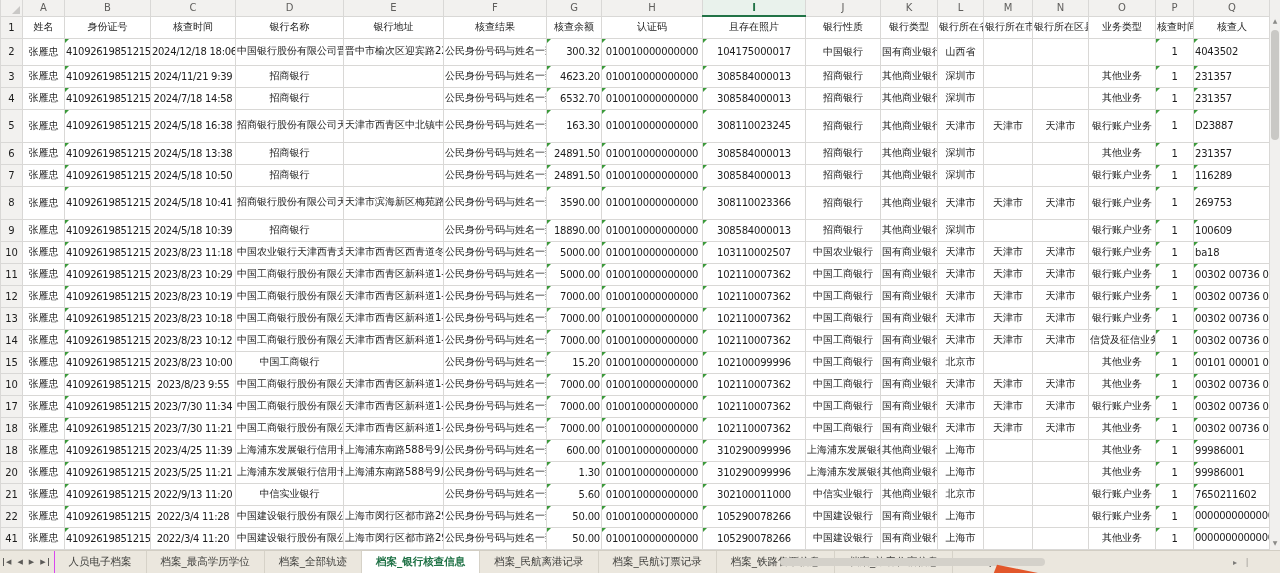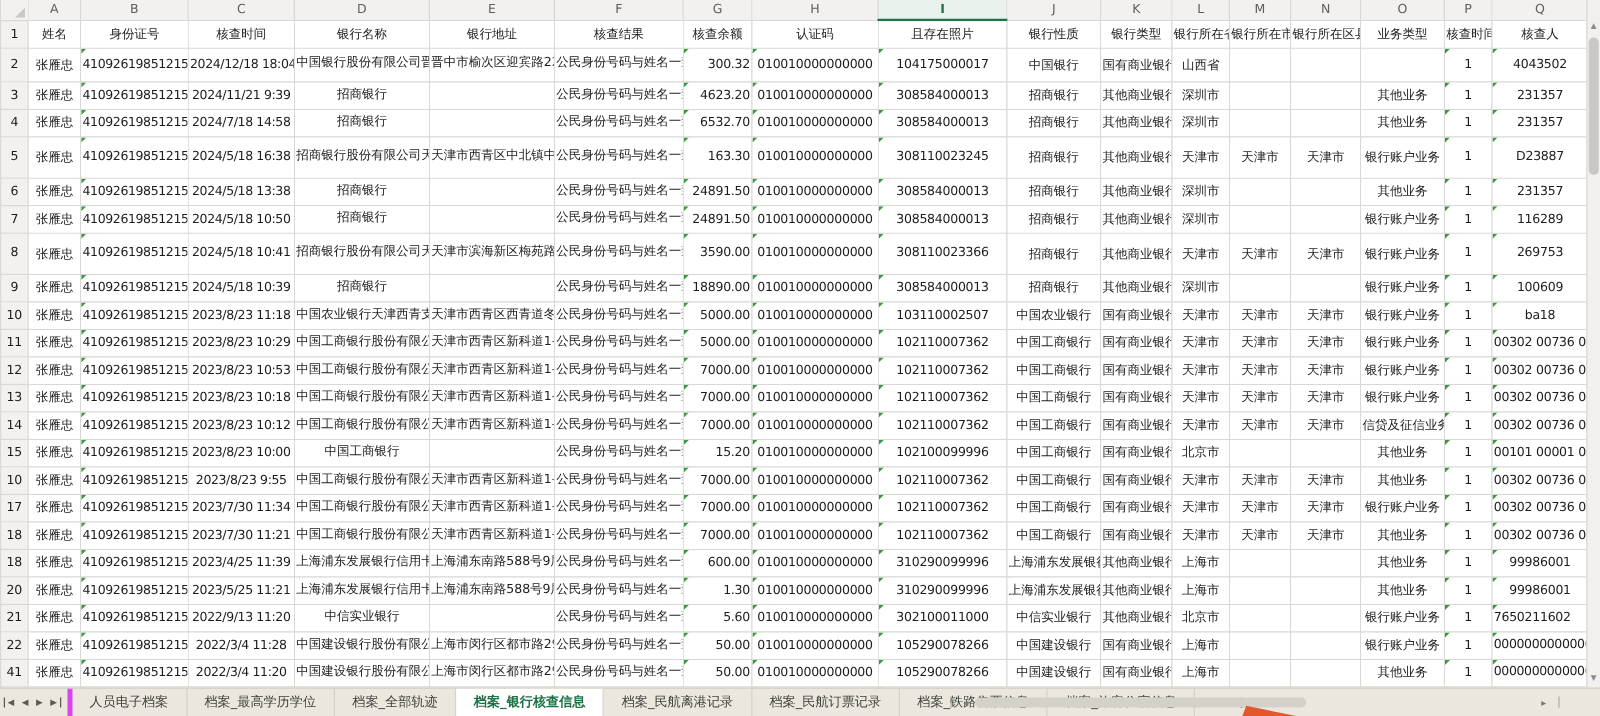--- a/index.html
+++ b/index.html
@@ -17,21 +17,21 @@
   th.colhdr.sel{color:#217346;font-weight:bold;border-bottom:2px solid #217346;background:#e9f2ec;}
   th.rowhdr{background:#f2f1ef;color:#6e6d6b;font-size:9px;text-align:center;}
   td.hcell{font-weight:bold;text-align:center;background:#fff;font-size:10px;}
   td{background:#fff;position:relative;}
   td.c{text-align:center;}
   td.l{text-align:left;}
   td.r{text-align:right;padding-right:4px;}
   td.wrap{white-space:normal;line-height:10.5px;font-size:9.5px;}
   .num8{font-size:8.5px;letter-spacing:-0.3px;}
   .num9{font-size:9px;letter-spacing:-0.2px;}
-  td.q-right{text-align:center;padding-right:6px;margin-top:28px;}
+  td.q-right{text-align:left;padding-right:6px;margin-top:28px;}
   td.q-left{text-align:left;padding-left:2px;}
   td.q-wrap{text-align:left;white-space:pre-line;line-height:9.5px;font-size:8.5px;letter-spacing:-0.3px;}
   .tri{position:absolute;left:0;top:0;width:0;height:0;
     border-right:4px solid transparent;border-top:4px solid #3a9a3a;}
   
   .vscroll{position:absolute;right:0;top:0;width:10px;height:551px;background:#f1f0ee;border-left:1px solid #d9d8d6;}
   .vscroll .arrow{position:absolute;left:0;width:10px;height:12px;color:#8a8a88;font-size:6px;
     text-align:center;line-height:12px;cursor:pointer;}
   .vscroll .up{top:15px;}
   .vscroll .down{bottom:2px;}
@@ -39,21 +39,21 @@
   
   .tabbar{position:absolute;left:0;bottom:0;width:1280px;height:22px;background:#ebe7de;
     border-top:1px solid #d2cec4;display:flex;align-items:stretch;font-size:10.5px;color:#3f3f3c;}
   .navbtns{display:flex;align-items:center;gap:6px;padding:0 8px 0 6px;color:#5c5b58;}
   .navbtn{font-size:7px;cursor:pointer;line-height:22px;}
   .navbtn.first,.navbtn.last{position:relative;}
   .navbtn.first::before{content:"";position:absolute;left:-3px;top:7px;width:1px;height:8px;background:#5c5b58;}
   .navbtn.last::after{content:"";position:absolute;right:-3px;top:7px;width:1px;height:8px;background:#5c5b58;}
   .tabs{display:flex;align-items:stretch;}
   .tab{display:flex;align-items:center;padding:0 14px;cursor:pointer;border-right:1px solid #d6d2c8;white-space:nowrap;}
-  .tab:first-child{border-left:4px solid #d946ef;}
+  .tab:first-child{border-left:1px solid #d946ef;}
   .tab.active{background:#fff;color:#1e7145;font-weight:bold;}
   .more,.addsheet{display:flex;align-items:center;padding:0 7px;cursor:pointer;color:#4a4a47;}
   .addsheet{font-size:13px;}
   .hscroll{position:absolute;left:755px;bottom:3px;width:500px;height:16px;display:flex;align-items:center;}
   .hs-arrow{color:#7b7a77;font-size:8px;padding:0 4px;cursor:pointer;}
   .hs-bar{position:absolute;left:25px;top:4px;width:265px;height:8px;background:#d4d1ca;border-radius:4px;cursor:pointer;}
   .hs-sep{color:#a09d96;font-size:9px;padding:0 2px;}
   
   .orange-arrow{position:absolute;left:985px;bottom:-8px;width:0;height:0;
     border-left:14px solid transparent;border-right:42px solid transparent;
@@ -125,21 +125,21 @@
             <td class="hcell">银行所在市</td>
             <td class="hcell">银行所在区县</td>
             <td class="hcell">业务类型</td>
             <td class="hcell">核查时间</td>
             <td class="hcell">核查人</td>
           </tr>
           <tr style="height:27px">
             <th class="rowhdr">2</th>
             <td class="c">张雁忠</td>
             <td class="l num8"><i class="tri"></i>410926198512150412</td>
-            <td class="c num8">2024/12/18 18:04</td>
+            <td class="c num8">2024/12/18 18:06</td>
             <td class="c wrap">中国银行股份有限公司晋中市分行</td>
             <td class="c wrap">晋中市榆次区迎宾路229号</td>
             <td class="c wrap">公民身份号码与姓名一致，且存在照片</td>
             <td class="r num9"><i class="tri"></i>300.32</td>
             <td class="c num9"><i class="tri"></i>010010000000000</td>
             <td class="c num9"><i class="tri"></i>104175000017</td>
             <td class="c">中国银行</td>
             <td class="c">国有商业银行</td>
             <td class="c">山西省</td>
             <td class="c"></td>
@@ -325,21 +325,21 @@
             <td class="c">天津市</td>
             <td class="c">天津市</td>
             <td class="c">银行账户业务</td>
             <td class="c num9"><i class="tri"></i>1</td>
             <td class="q-left num9"><i class="tri"></i>00302 00736 0</td>
           </tr>
           <tr style="height:22px">
             <th class="rowhdr">12</th>
             <td class="c">张雁忠</td>
             <td class="l num8"><i class="tri"></i>410926198512150412</td>
-            <td class="c num8">2023/8/23 10:53</td>
+            <td class="c num8">2023/8/23 10:19</td>
             <td class="c wrap">中国工商银行股份有限公司天津新海支行</td>
             <td class="c wrap">天津市西青区新科道1-4-104/202</td>
             <td class="c wrap">公民身份号码与姓名一致，且存在照片</td>
             <td class="r num9"><i class="tri"></i>7000.00</td>
             <td class="c num9"><i class="tri"></i>010010000000000</td>
             <td class="c num9"><i class="tri"></i>102110007362</td>
             <td class="c">中国工商银行</td>
             <td class="c">国有商业银行</td>
             <td class="c">天津市</td>
             <td class="c">天津市</td>

